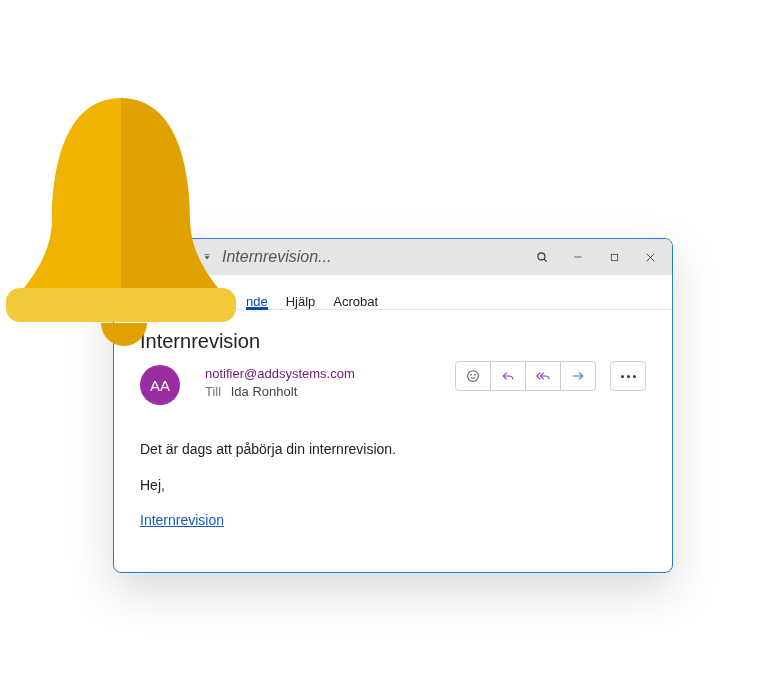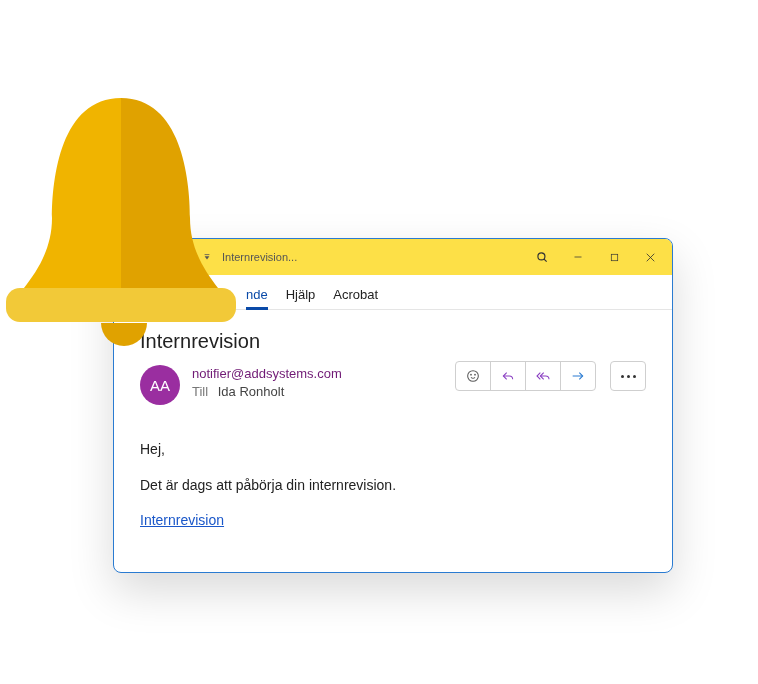--- a/index.html
+++ b/index.html
@@ -25,24 +25,25 @@
     background: #ffffff;
     box-sizing: border-box;
     overflow: hidden;
   }
 
   .titlebar {
     height: 36px;
     display: flex;
     align-items: center;
     padding: 0 6px 0 10px;
-    background: #fde047;
+    background: #e5e5e5;
     box-sizing: border-box;
-    font-size: 11px;
+    font-size: 16px;
     color: #444;
+    font-style: italic;
   }
   .titlebar .tb-left {
     display: flex;
     align-items: center;
     gap: 8px;
     flex: 0 0 auto;
   }
   .titlebar .tb-center {
     flex: 1;
     text-align: left;
@@ -87,21 +88,20 @@
     height: 34px;
     display: flex;
     align-items: flex-end;
     gap: 18px;
     padding: 0 18px 0 132px; 
     font-size: 13px;
     color: #222;
     border-bottom: 1px solid #e5e5e5;
   }
   .menubar .menu-item {
-    padding-bottom: 7px;
     position: relative;
   }
   .menubar .menu-item.active {
     color: #0a4aa8;
   }
   .menubar .menu-item.active::after {
     content: "";
     position: absolute;
     left: 0; right: 0; bottom: -1px;
     height: 3px;
@@ -117,20 +117,21 @@
     font-weight: 400;
     color: #222;
     margin: 6px 0 12px 0;
   }
 
   .header-row {
     display: flex;
     align-items: flex-start;
     position: relative;
     min-height: 52px;
+    gap: 13px;
   }
 
   .avatar {
     width: 40px;
     height: 40px;
     border-radius: 50%;
     background: #9a2ea0; 
     color: #fff;
     display: flex;
     align-items: center;
@@ -330,22 +331,22 @@
           <div class="dots">
             <span></span>
               <span></span>
               <span></span>
           </div>
         </div>
       </div>
     </div>
 
     <div class="body-text">
+      <p>Det är dags att påbörja din internrevision.</p>
       <p>Hej,</p>
-      <p>Det är dags att påbörja din internrevision.</p>
       <p><a href="#" class="body-link">Internrevision</a></p>
     </div>
 
   </div>
 </div>
 
 <div class="bell">
   <svg viewBox="0 0 230 260">
 
     <path d="M 95 225 A 23 23 0 0 0 141 225 Z" fill="#e0a200"></path>

